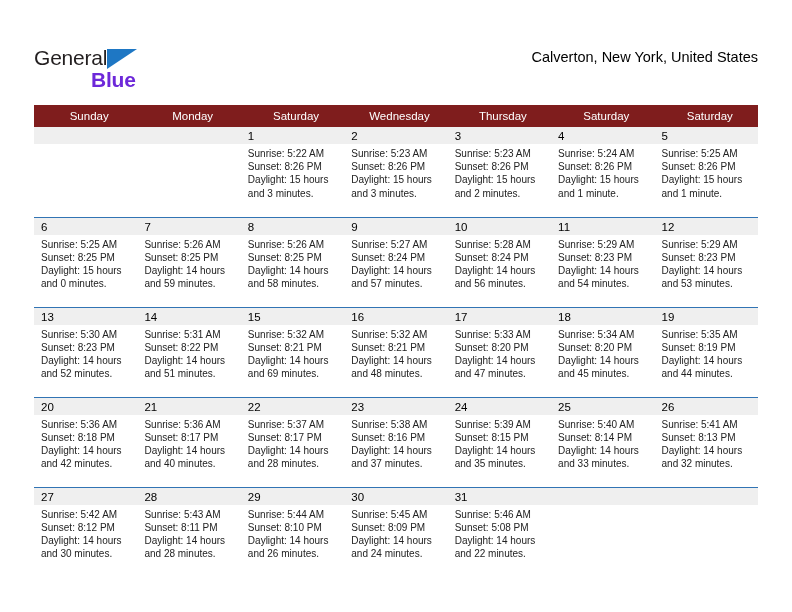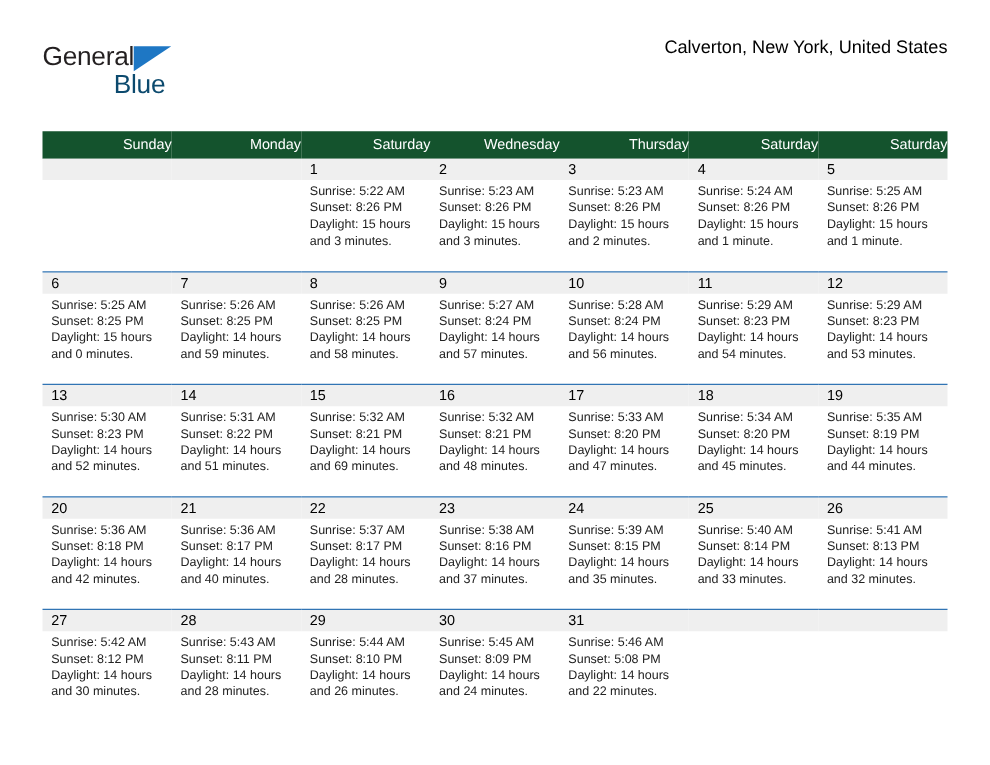--- a/index.html
+++ b/index.html
@@ -25,21 +25,21 @@
   .header {
     position: absolute;
     left: 34px;
     top: 28px;
     right: 34px;
     height: 72px;
   }
   .logo {
     position: absolute;
     left: 0;
-    top: 6px;
+    top: 18px;
     width: 200px;
     height: 56px;
   }
   .logo-general {
     position: absolute;
     left: 0;
     top: 0;
     font-size: 21px;
     letter-spacing: -0.2px;
     color: #231f20;
@@ -53,59 +53,60 @@
     height: 0;
     border-left: 30px solid #1e77c4;
     border-bottom: 20px solid transparent;
   }
   .logo-blue {
     position: absolute;
     left: 57px;
     top: 22px;
     font-size: 21px;
     letter-spacing: -0.2px;
-    color: #0c4a6e;
+    color: #6d28d9;
     font-family: "Liberation Sans", sans-serif;
+    font-weight: bold;
   }
 
   .title-block {
     position: absolute;
     right: 0;
     top: 0;
     text-align: right;
   }
   .cal-title {
     font-size: 27px;
     color: #000;
     line-height: 32px;
     white-space: nowrap;
   }
   .cal-subtitle {
     font-size: 14.5px;
     color: #000;
     line-height: 20px;
-    margin-top: 0;
+    margin-top: 19px;
     white-space: nowrap;
   }
 
   
   .calendar {
     position: absolute;
     left: 34px;
     top: 105px;
     width: 724px;
     border-collapse: collapse;
     table-layout: fixed;
   }
   .calendar th {
-    background: #14532d;
+    background: #7f1d1d;
     color: #ffffff;
     font-size: 11.5px;
     font-weight: normal;
-    text-align: right;
+    text-align: center;
     padding: 5px 0 5px 7px;
     height: 20px;
     box-sizing: border-box;
   }
   .calendar td {
     vertical-align: top;
     padding: 0;
     border-top: 1.5px solid #3174b4;
     height: 90px;
     box-sizing: border-box;

